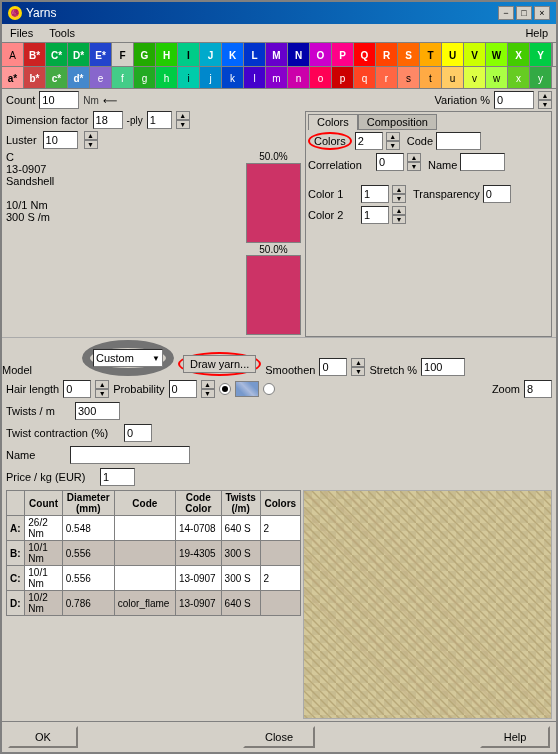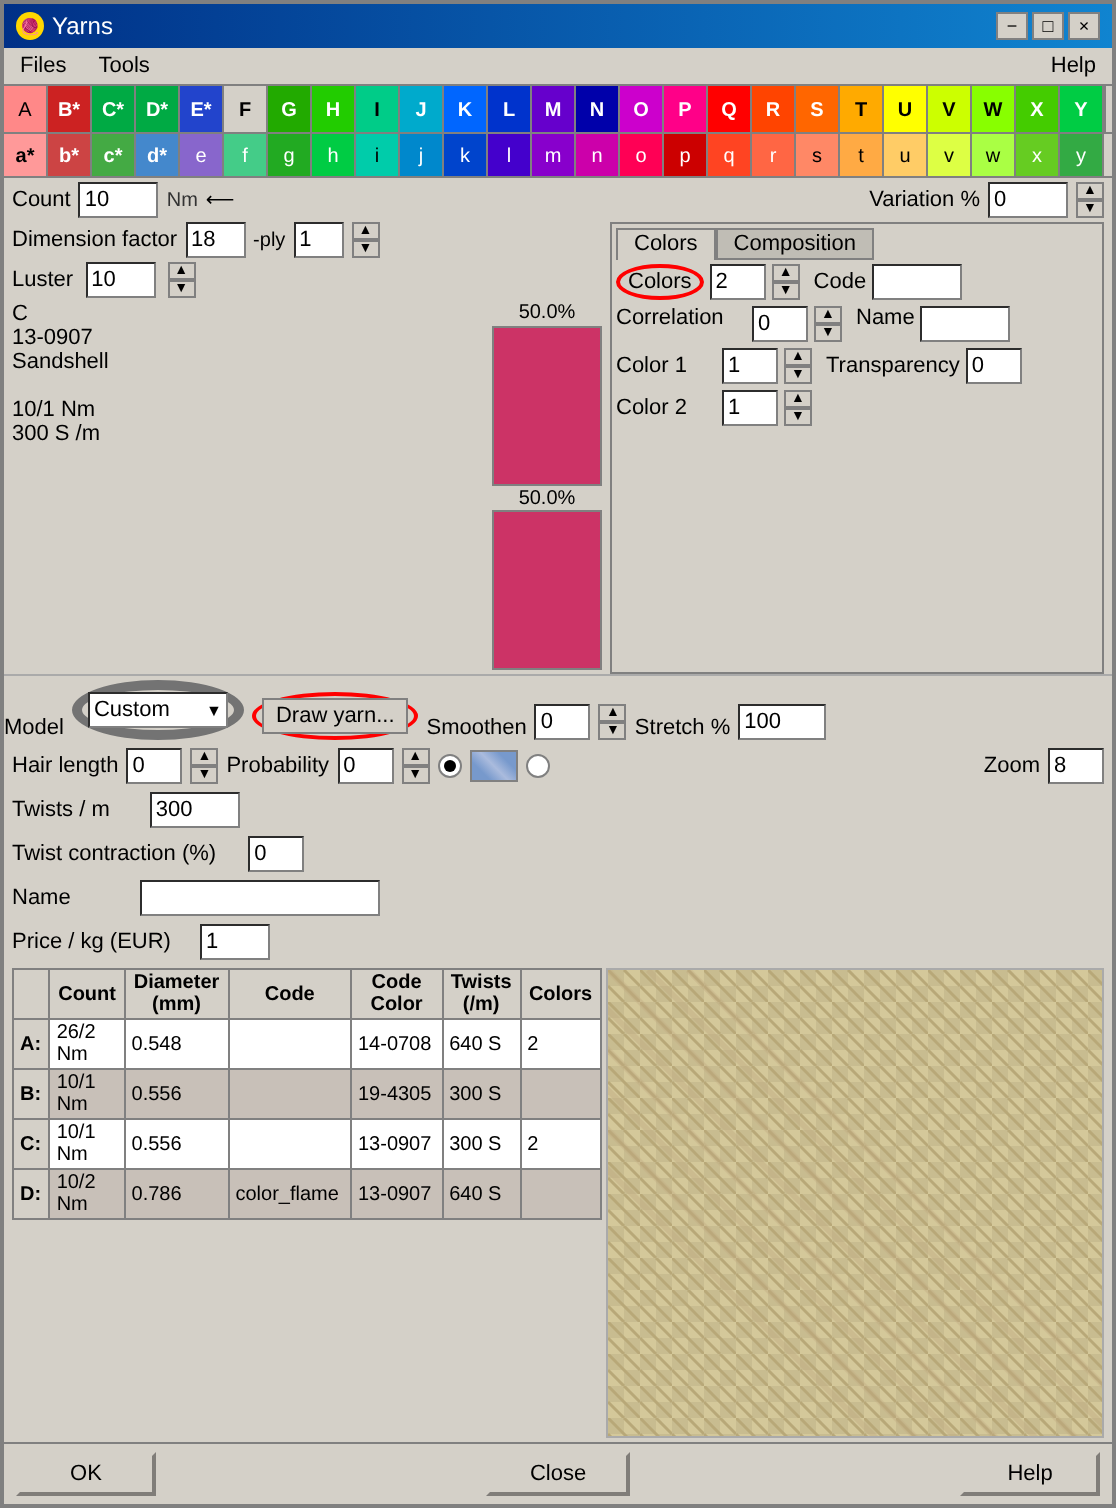--- a/index.html
+++ b/index.html
@@ -209,21 +209,21 @@
           <span style="font-size:11px;border:2px solid red;border-radius:50%;padding:1px 4px;">Colors</span>
           <input class="input-field" style="width: 28px;" value="2">
           <div class="spinner-group">
             <div class="spinner-btn">▲</div>
             <div class="spinner-btn">▼</div>
           </div>
           <span style="font-size:11px;margin-left:4px;">Code</span>
           <input class="input-field" style="width: 45px;" value="">
         </div>
 
-        <div style="display:flex;align-items:flex-start;gap:3px;margin-bottom:3px;">
+        <div style="display:flex;align-items:flex-end;gap:3px;margin-bottom:14px;">
           <span style="font-size:11px;width:65px;">Correlation</span>
           <input class="input-field" style="width: 28px;" value="0">
           <div class="spinner-group">
             <div class="spinner-btn">▲</div>
             <div class="spinner-btn">▼</div>
           </div>
           <span style="font-size:11px;margin-left:4px;">Name</span>
           <input class="input-field" style="width: 45px;" value="">
         </div>
 
@@ -245,21 +245,21 @@
             <div class="spinner-btn">▲</div>
             <div class="spinner-btn">▼</div>
           </div>
         </div>
       </div>
     </div>
   </div>
 
   <div style="display:flex;align-items:flex-end;gap:4px;padding:2px 0;border-top:1px solid #aaa;">
     <span style="font-size:11px;">Model</span>
-    <div style="border:5px solid #737373;border-radius:50%;padding:1px 3px;display:inline-flex;align-items:center;">
+    <div style="border:8px solid #737373;border-radius:50%;padding:1px 3px;display:inline-flex;align-items:center;margin-left:46px;">
       <div class="combo" style="width:70px;font-size:11px;">
         <span>Custom</span>
         <span class="combo-arrow">▼</span>
       </div>
     </div>
     <div style="border:2px solid red;border-radius:50%;padding:1px 3px;display:inline-flex;align-items:center;">
       <button class="btn">Draw yarn...</button>
     </div>
     <span style="font-size:11px;">Smoothen</span>
     <input class="input-field" style="width: 28px;" value="0">

